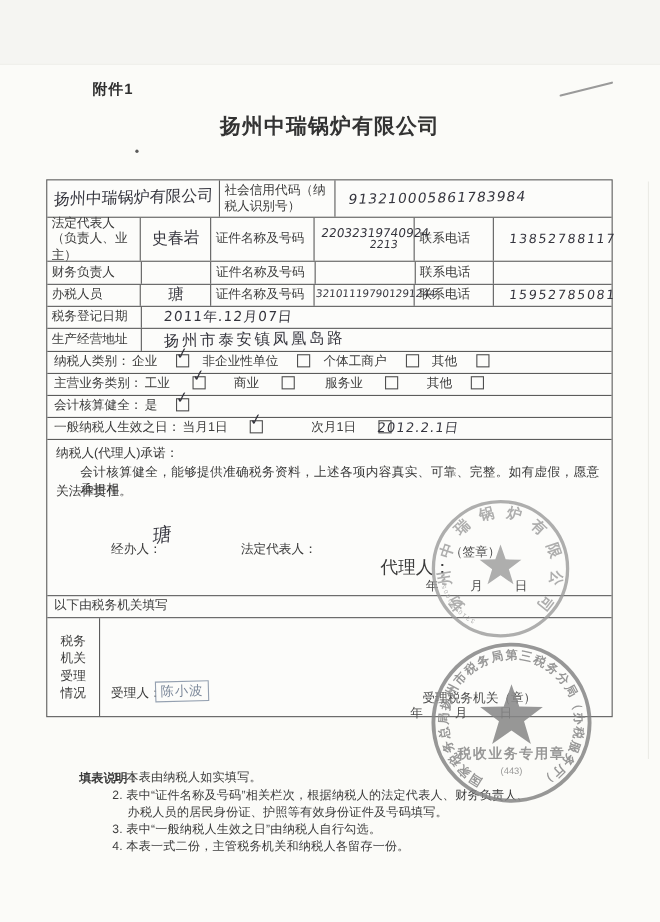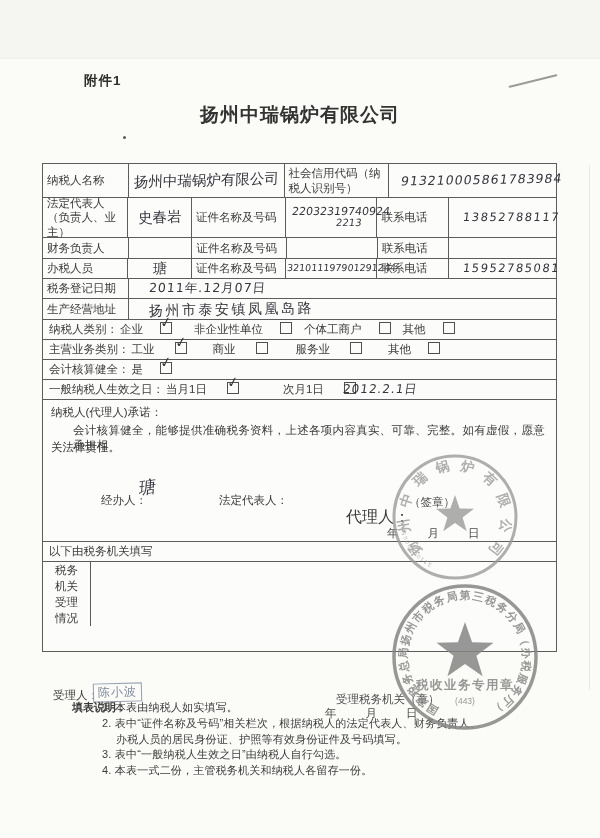--- a/index.html
+++ b/index.html
@@ -12,21 +12,21 @@
   .top-band{position:absolute;left:0;top:0;width:600px;height:58px;background:#f5f5f2;border-bottom:1px solid #f0f0ec;}
   .attachment{position:absolute;left:84px;top:72px;font-size:13.5px;font-weight:bold;color:#2f2f2f;letter-spacing:1px;}
   .title{position:absolute;left:0;top:102px;width:600px;text-align:center;font-size:19px;font-weight:bold;color:#333;letter-spacing:1px;}
   .dot{position:absolute;left:123px;top:136px;width:3px;height:3px;border-radius:50%;background:#5a5a5a;}
   .pen-line{position:absolute;left:508px;top:80px;width:50px;height:2px;background:#9a9a9a;transform:rotate(-14deg);border-radius:2px;}
   .crease{position:absolute;left:589px;top:165px;width:1px;height:525px;background:#ebebe6;}
 
   
   .tbl{position:absolute;left:42px;top:163px;width:515px;border:1px solid #5c5c5c;box-sizing:border-box;background:rgba(255,255,255,0.25);}
   .row{display:flex;border-bottom:1px solid #5c5c5c;box-sizing:border-box;}
-  .row:last-child{border-bottom:none;flex-direction:column;}
+  .row:last-child{border-bottom:none;}
   .cell{border-right:1px solid #5c5c5c;box-sizing:border-box;position:relative;display:flex;align-items:center;padding:2px 4px;font-size:11.5px;line-height:14.5px;color:#3c3c3c;}
   .cell:last-child{border-right:none;}
   .w86{width:86px;} .w64{width:64px;} .w95{width:95px;font-family:Liberation Serif, serif;} .w91{width:91px;}
   .w72{width:72px;} .w107{width:107px;} .w157{width:157px;} .w105{width:105px;}
   .w167{width:167px;} .w48{width:48px;} .grow{flex:1;}
   .nopad{padding:0;}
 
   
   .hw{font-family:"DejaVu Sans",sans-serif;color:#35353e;white-space:nowrap;}
   .hw-company{font-size:14.5px;transform:rotate(-1.5deg) skewX(-4deg);margin:0 auto;}
@@ -87,21 +87,20 @@
   <div class="top-band"></div>
   <div class="attachment">附件1</div>
   <div class="title">扬州中瑞锅炉有限公司</div>
   <div class="dot"></div>
   <div class="pen-line"></div>
   <div class="crease"></div>
 
   <div class="tbl">
 
     <div class="row" style="height:34px">
-      <div class="cell w86">纳税人名称</div>
       <div class="cell w157">
         <span class="hw hw-company">扬州中瑞锅炉有限公司</span>
       </div>
       <div class="cell w105">社会信用代码（纳税人识别号）</div>
       <div class="cell w167">
         <span class="hw hw-code">913210005861783984</span>
       </div>
     </div>
 
     <div class="row" style="height:40px">
@@ -161,21 +160,21 @@
     </div>
 
 
     <div class="row" style="height:20px">
       <div class="cell grow" style="padding-left:6px">
         <span>纳税人类别：</span>
         <span class="opt" style="margin-left:2px">
           <span>企业</span>
             <span class="chk on"></span>
         </span>
-        <span class="opt" style="margin-left:22px">
+        <span class="opt" style="margin-left:12px">
           <span>非企业性单位</span>
             <span class="chk"></span>
         </span>
         <span class="opt" style="margin-left:12px">
           <span>个体工商户</span>
             <span class="chk"></span>
         </span>
         <span class="opt" style="margin-left:12px">
           <span>其他</span>
             <span class="chk"></span>

